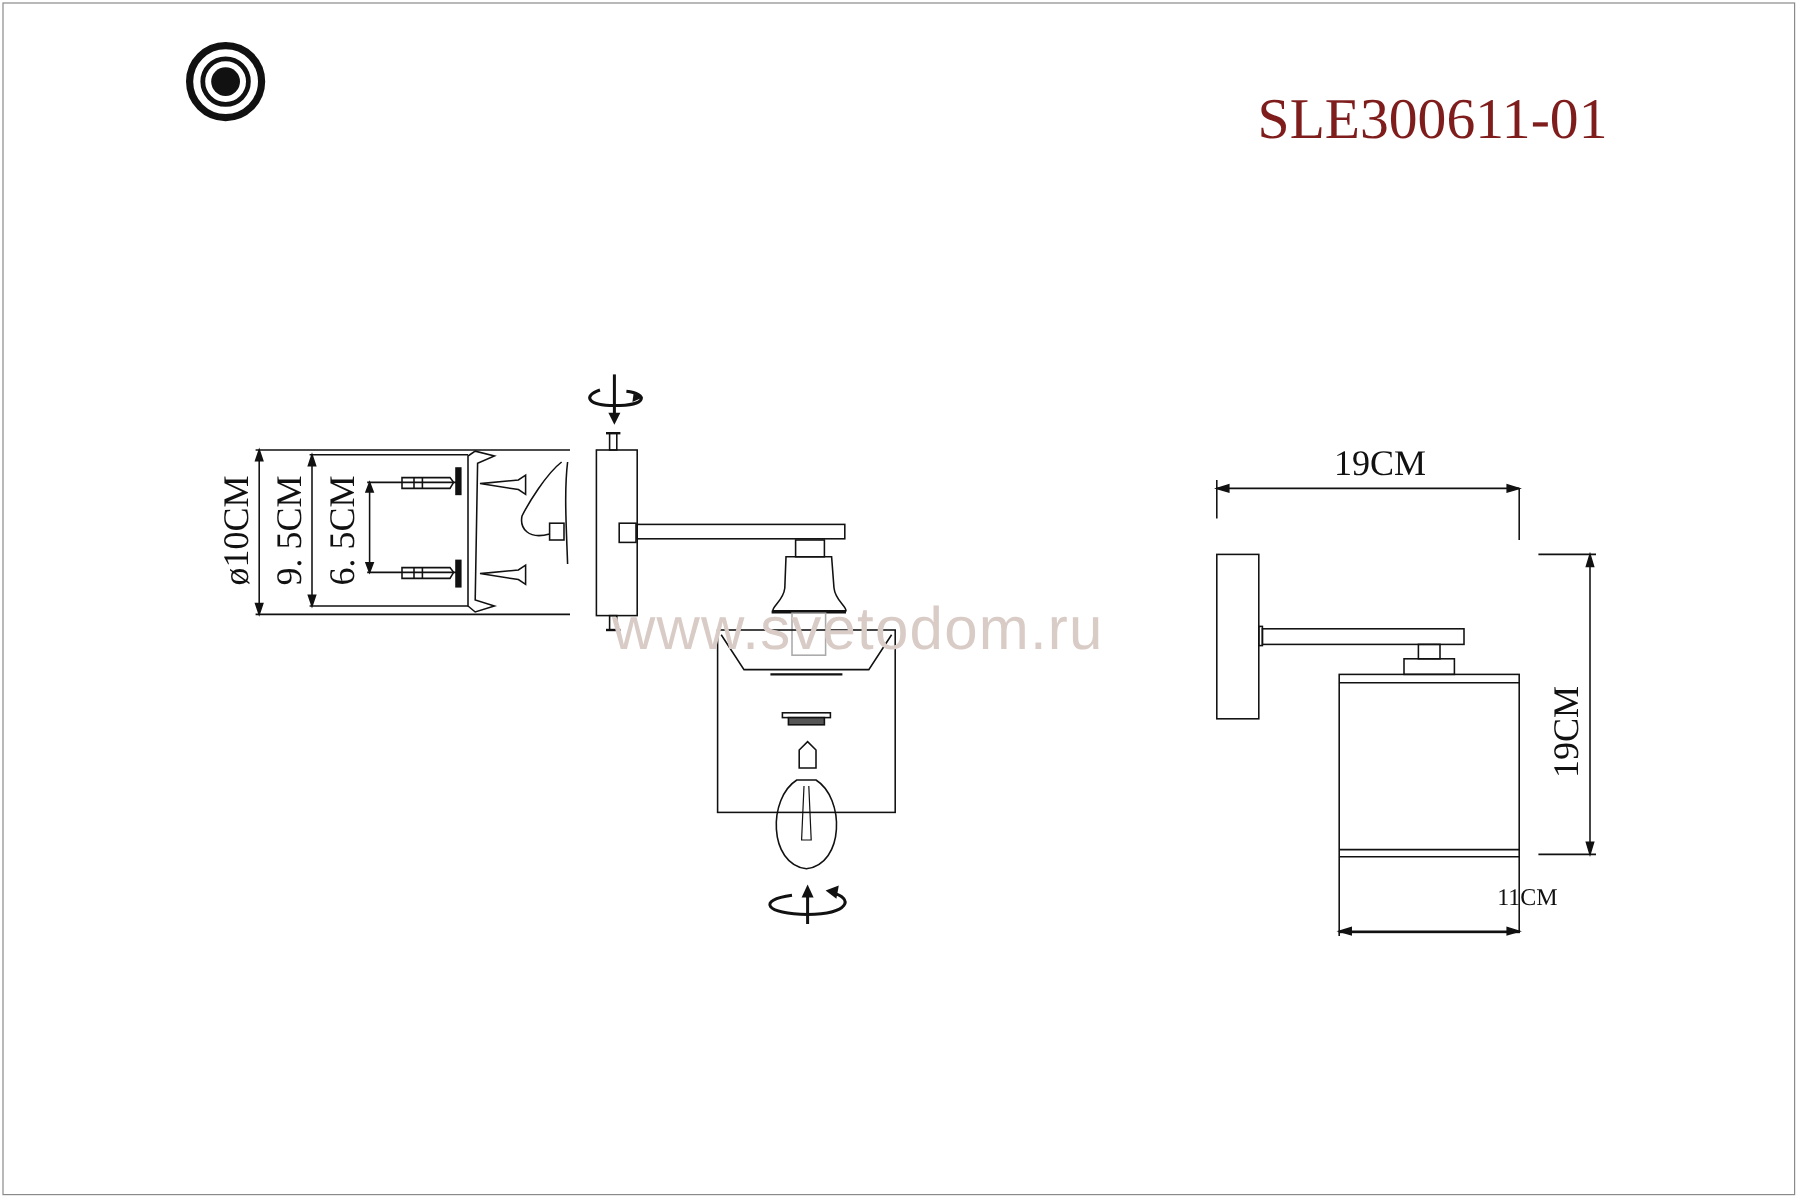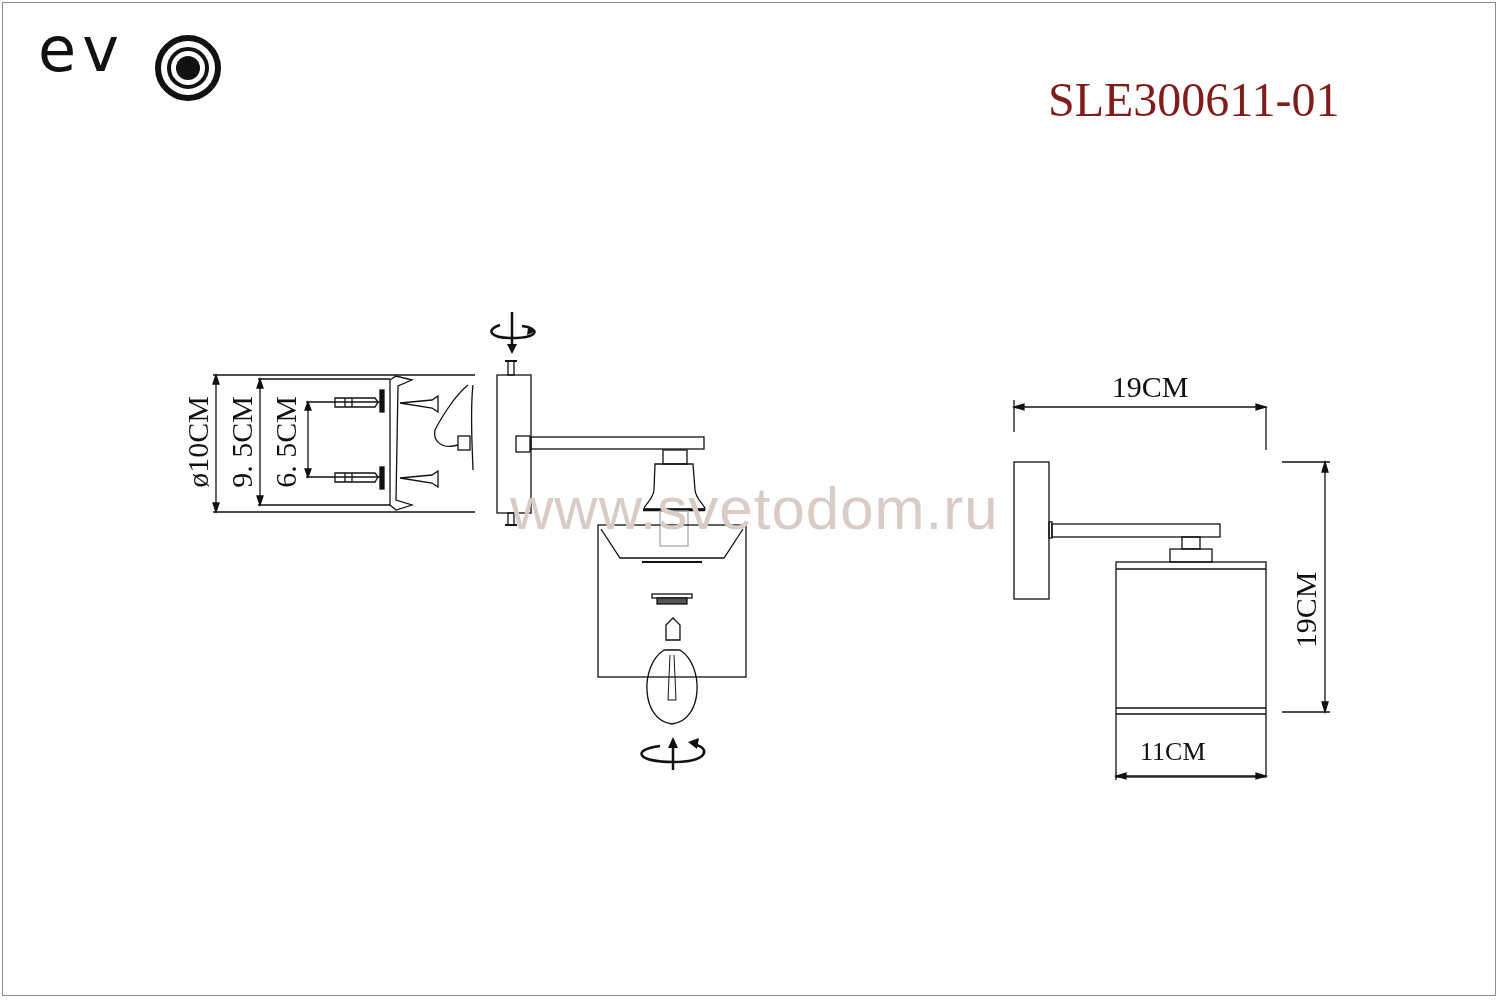--- a/index.html
+++ b/index.html
@@ -2,30 +2,29 @@
 <html><head>
 <meta charset="utf-8">
 <style>
   html, body { margin:0; padding:0; background:#fff; }
   body { width:1500px; height:1000px; position:relative; overflow:hidden; font-family:"Liberation Serif", serif; }
   .frame { position:absolute; left:2px; top:2px; width:1494px; height:994px; border:1px solid #8a8a8a; box-sizing:border-box; }
   .logo { position:absolute; left:38px; top:22px; font-family:"DejaVu Sans", sans-serif; color:#111; font-size:62px; line-height:56px; letter-spacing:6px; }
   .logo .row { display:block; height:60px; }
   .logo-target { position:absolute; left:153px; top:33px; }
   .model { position:absolute; left:1048px; top:72px; font-size:48px; color:#7f1d1d; letter-spacing:0px; font-family:"Liberation Serif", serif; }
-  .watermark { position:absolute; left:510px; top:474px; font-family:"Liberation Sans", sans-serif; font-size:60px; color:#d9cbc6; letter-spacing:1px; }
+  .watermark { position:absolute; left:510px; top:495px; font-family:"Liberation Sans", sans-serif; font-size:50px; color:#d9cbc6; letter-spacing:1px; }
   svg.draw { position:absolute; left:0; top:0; }
 </style>
 </head>
 <body>
 
 <div class="frame"></div>
 
 <div class="logo">
-  <span class="row">ev</span>
 </div>
 <svg class="logo-target" width="70" height="70" viewBox="0 0 70 70">
   <circle cx="35" cy="35" r="30" fill="none" stroke="#111" stroke-width="6"></circle>
   <circle cx="35" cy="35" r="19" fill="none" stroke="#111" stroke-width="4"></circle>
   <circle cx="35" cy="35" r="12" fill="#111"></circle>
 </svg>
 
 <div class="model">SLE300611-01</div>
 
 <svg class="draw" width="1500" height="1000" viewBox="0 0 1500 1000" fill="none" stroke="#111" stroke-width="1.3">
@@ -151,15 +150,15 @@
     <polygon points="1266,776 1256,773 1256,779" fill="#111"></polygon>
   </g>
 </svg>
 
 <div style="position:absolute;left:128px;top:425px;width:140px;text-align:center;font-size:30px;transform:rotate(-90deg);transform-origin:center;color:#111;">ø10CM</div>
 <div style="position:absolute;left:172px;top:425px;width:140px;text-align:center;font-size:30px;transform:rotate(-90deg);color:#111;">9. 5CM</div>
 <div style="position:absolute;left:216px;top:425px;width:140px;text-align:center;font-size:30px;transform:rotate(-90deg);color:#111;">6. 5CM</div>
 
 <div style="position:absolute;left:1100px;top:370px;width:100px;text-align:center;font-size:30px;color:#111;">19CM</div>
 <div style="position:absolute;left:1256px;top:593px;width:100px;text-align:center;font-size:30px;transform:rotate(-90deg);color:#111;">19CM</div>
-<div style="position:absolute;left:1140px;top:737px;width:100px;text-align:left;font-size:26px;color:#111;">11CM</div>
+<div style="position:absolute;left:1198px;top:737px;width:100px;text-align:right;font-size:20px;color:#111;">11CM</div>
 
 <div class="watermark">www.svetodom.ru</div>
 
 </body></html>

